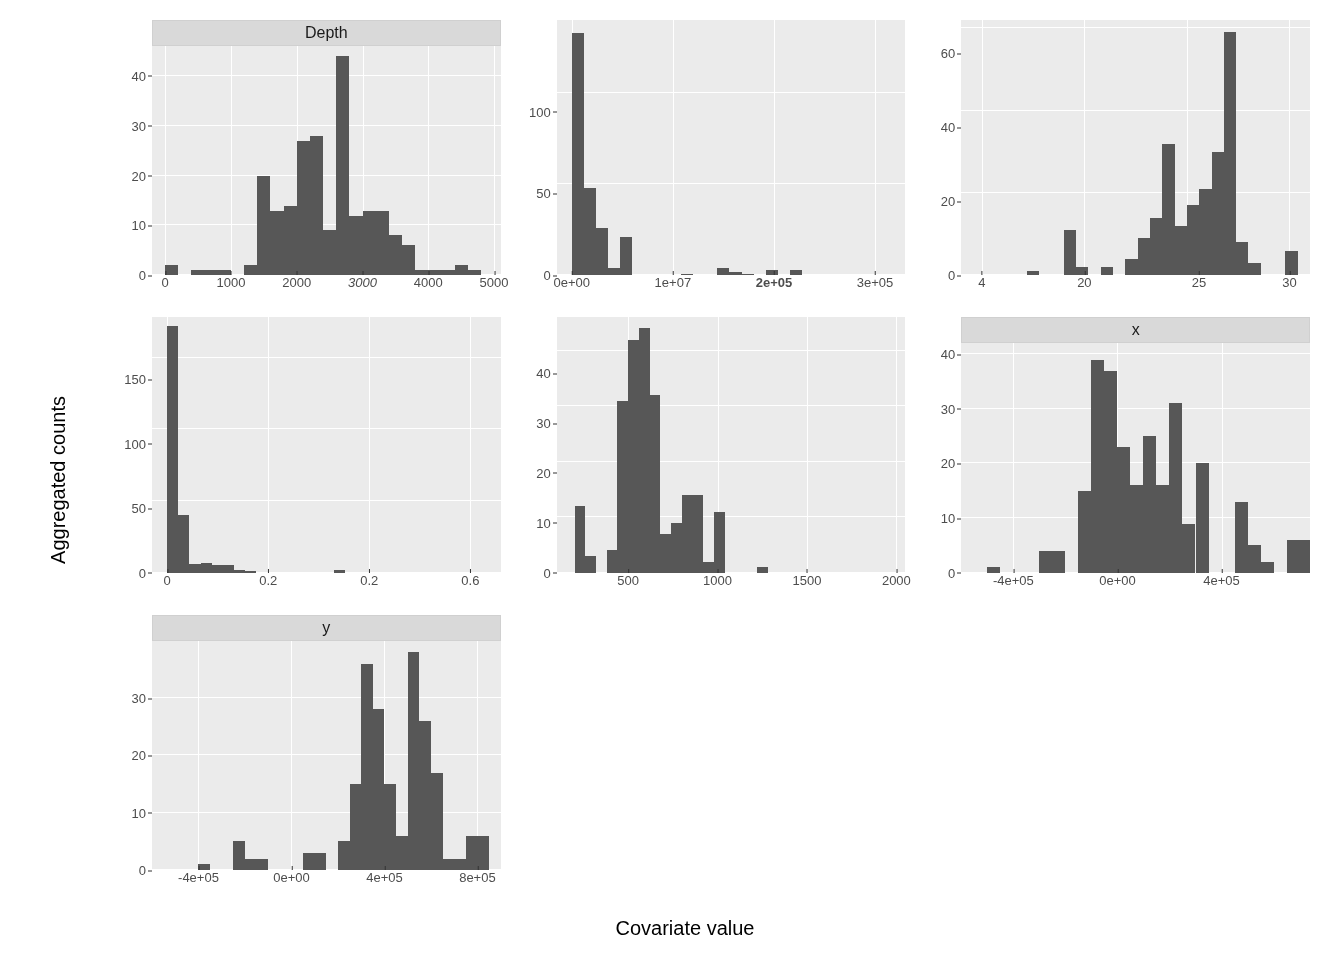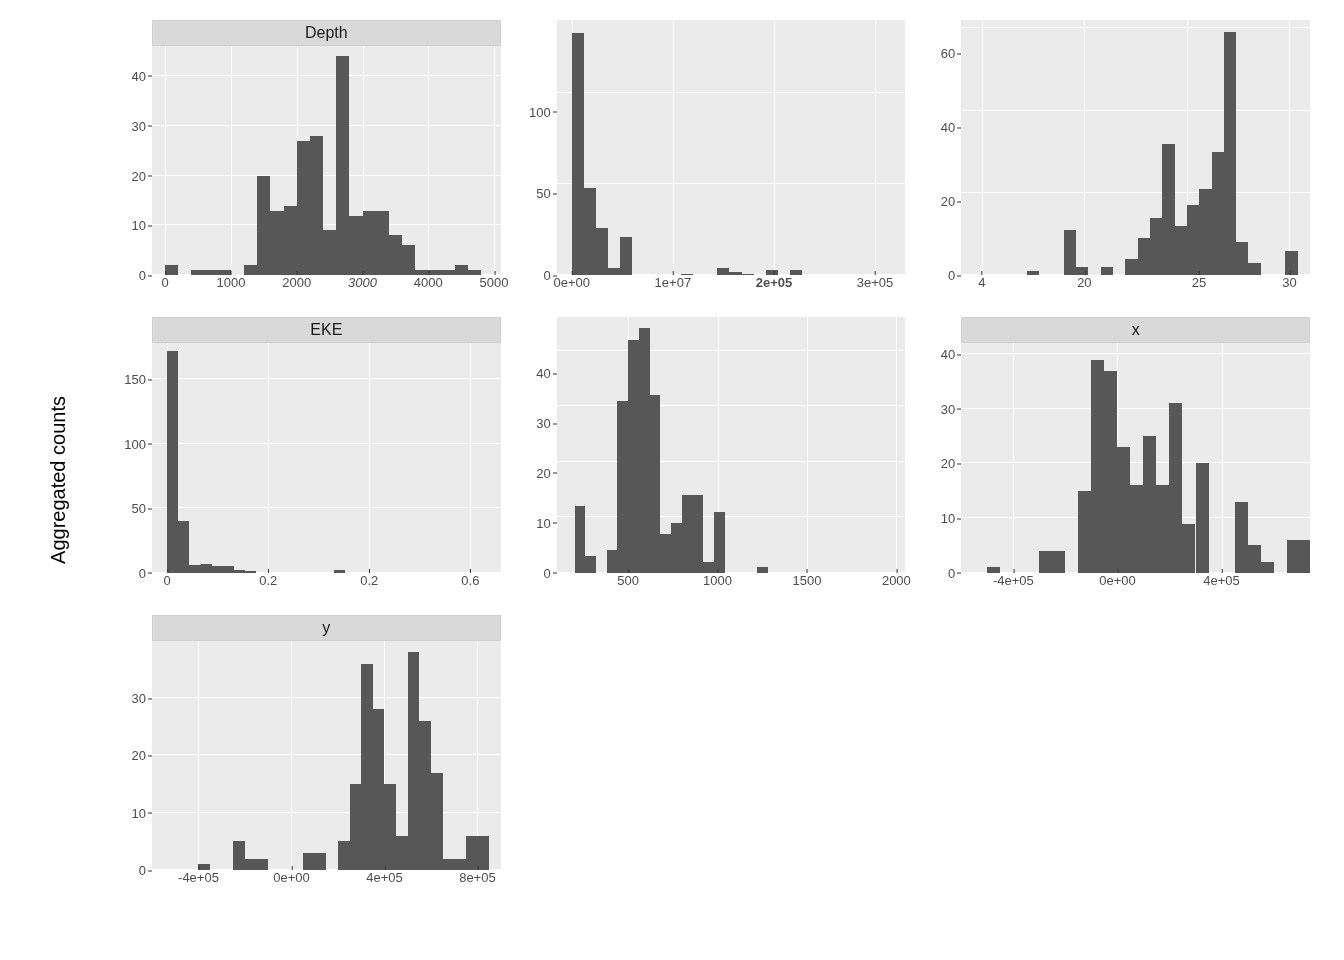--- a/index.html
+++ b/index.html
@@ -292,21 +292,20 @@
             <div style="height: 26px;"></div>
             <div style="position: relative; flex: 1 1 auto;">
               <div class="tick-y" style="bottom: 0%;">0</div>
               <div class="tick-y" style="bottom: 28.0899%;">50</div>
               <div class="tick-y" style="bottom: 56.1798%;">100</div>
               <div class="tick-y" style="bottom: 84.2697%;">150</div>
             </div>
             <div style="height: 30px;"></div>
           </div>
           <div class="content-col">
-            <div class="strip">EKE</div>
             <div class="plot">
               <div class="gridline-h" style="bottom: 0%;"></div>
               <div class="gridline-h" style="bottom: 28.0899%;"></div>
               <div class="gridline-h" style="bottom: 56.1798%;"></div>
               <div class="gridline-h" style="bottom: 84.2697%;"></div>
               <div class="gridline-v" style="left: 4.34783%;"></div>
               <div class="gridline-v" style="left: 33.3333%;"></div>
               <div class="gridline-v" style="left: 62.3188%;"></div>
               <div class="gridline-v" style="left: 91.3043%;"></div>
               <div class="bar" style="left: 4.34783%; width: 3.18841%; height: 96.6292%;"></div>
@@ -475,13 +474,14 @@
               <div class="tick-x" style="left: 40%;">0e+00</div>
               <div class="tick-x" style="left: 66.6667%;">4e+05</div>
               <div class="tick-x" style="left: 93.3333%;">8e+05</div>
             </div>
           </div>
         </div>
       </div>
       <div></div>
       <div></div>
     </div>
+  <div class="xlab">Covariate value</div>
 </div>
 
 </body></html>

